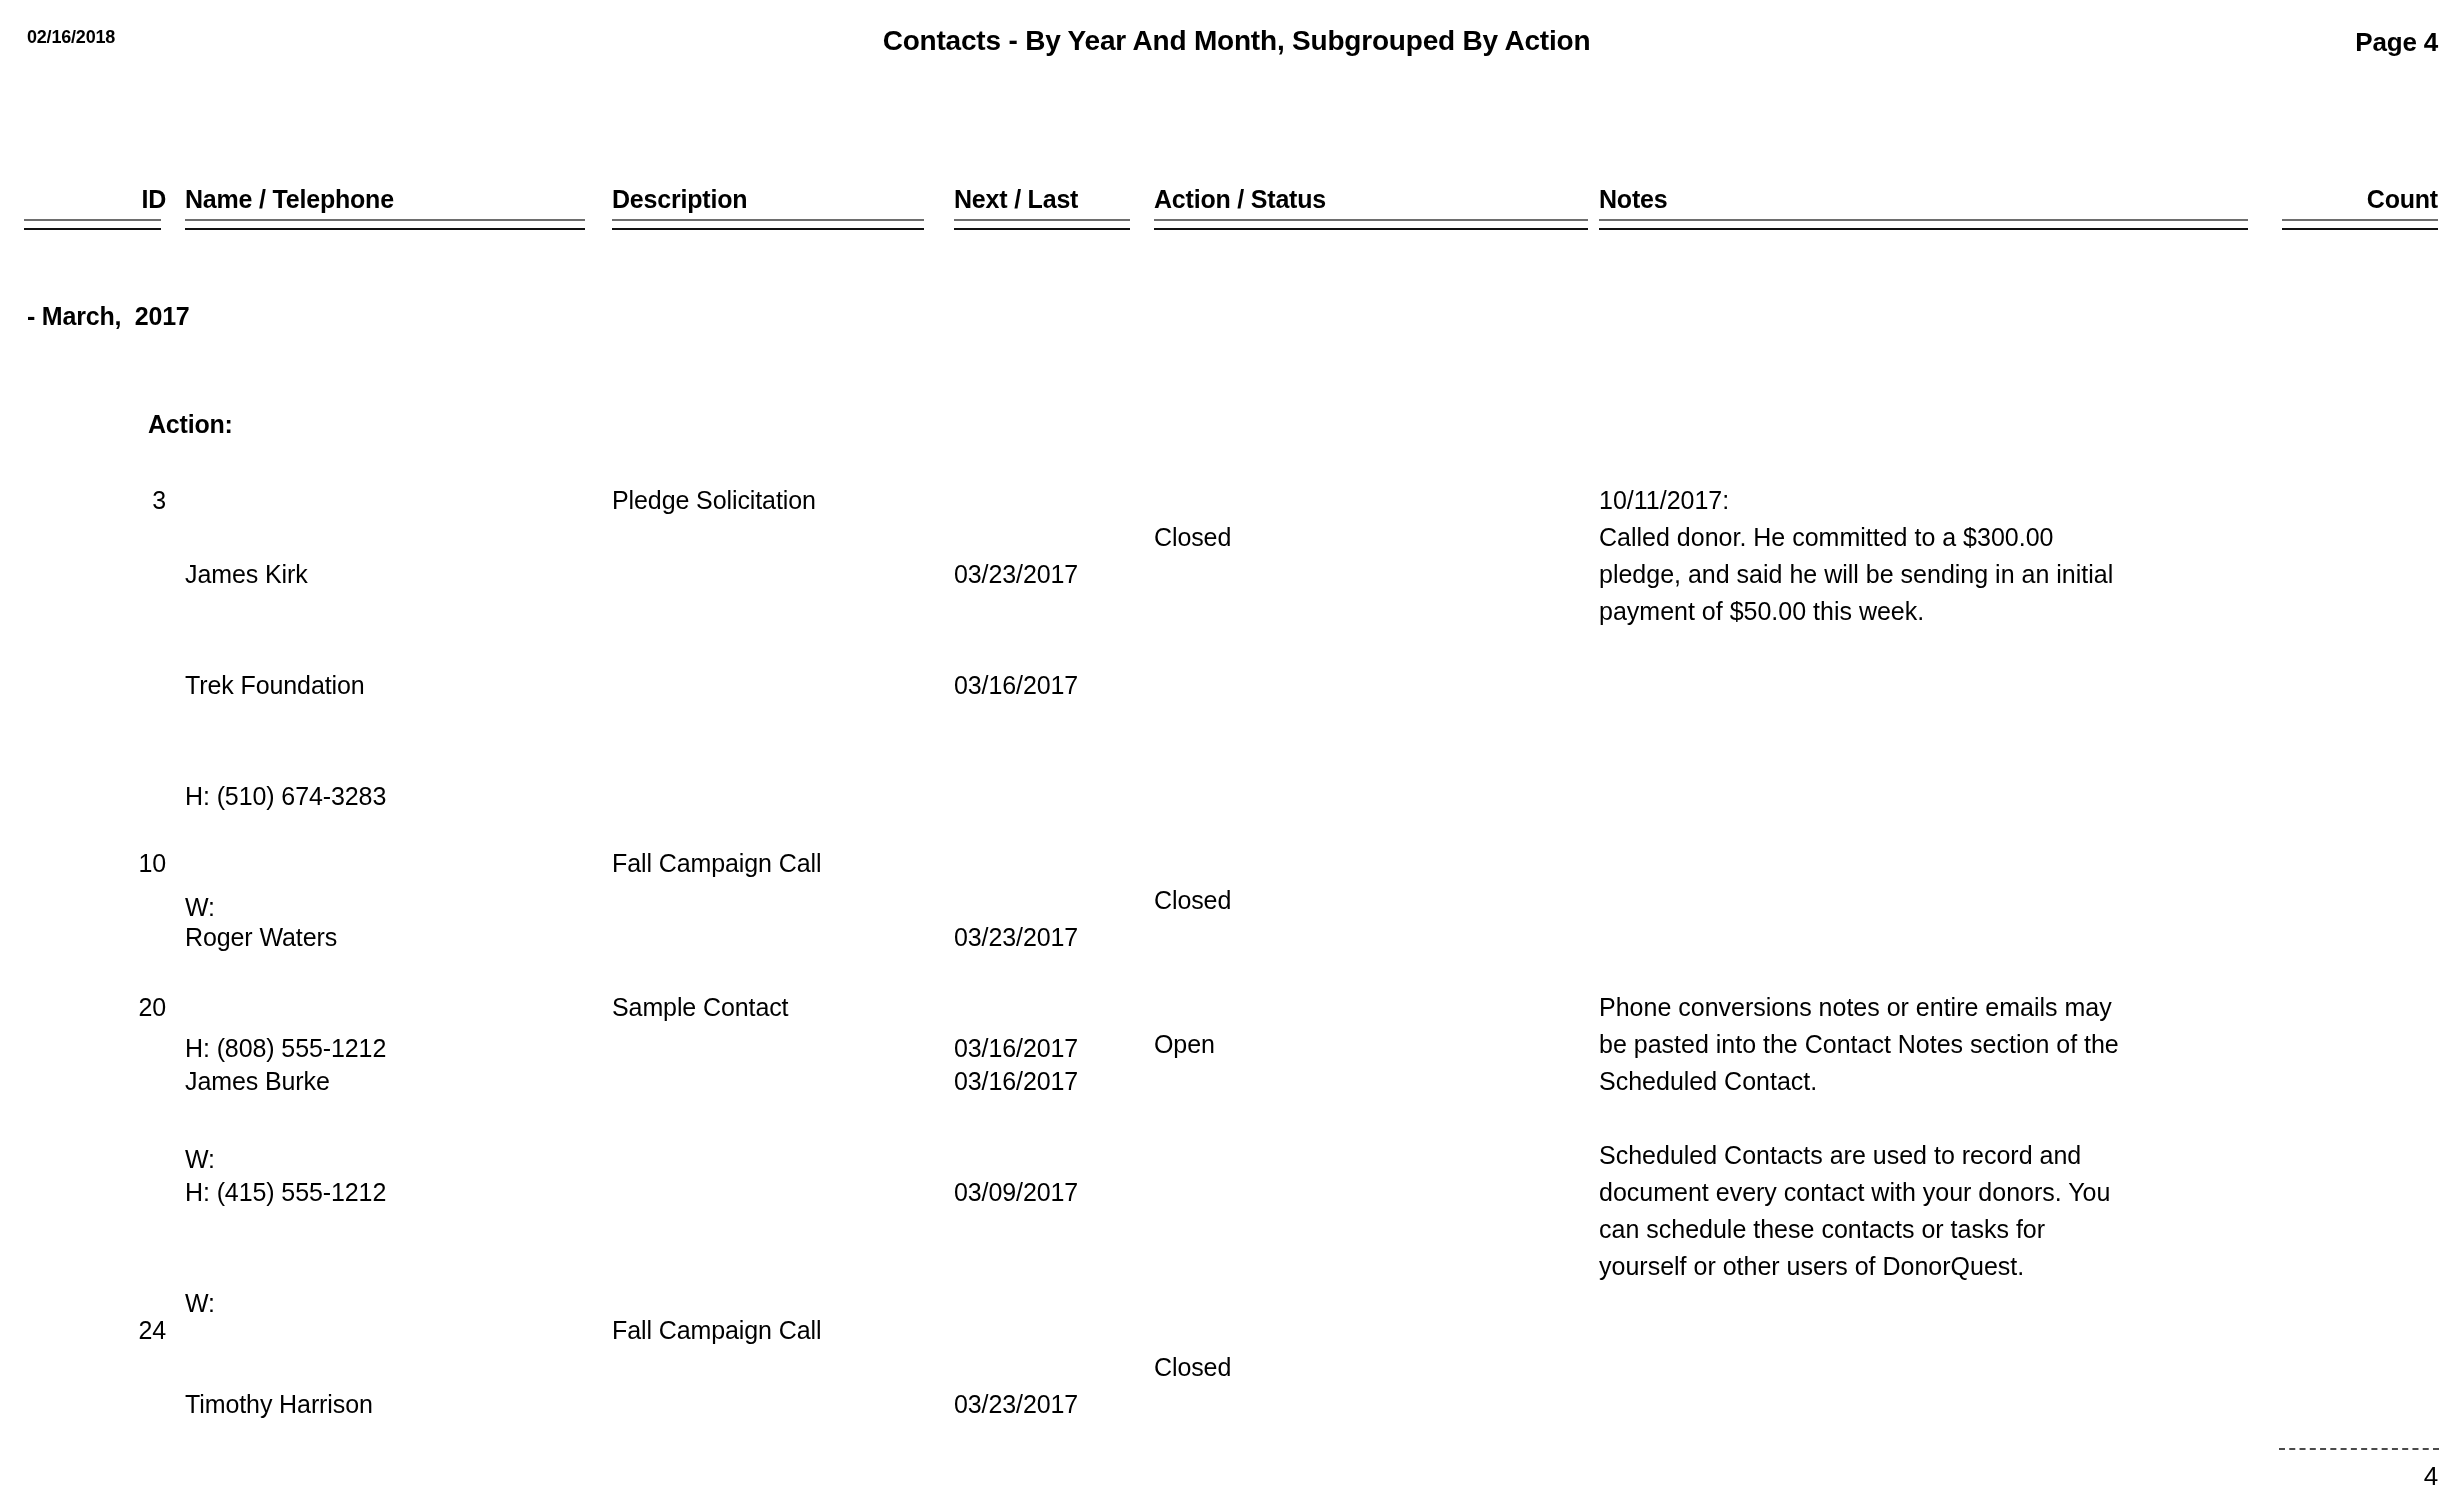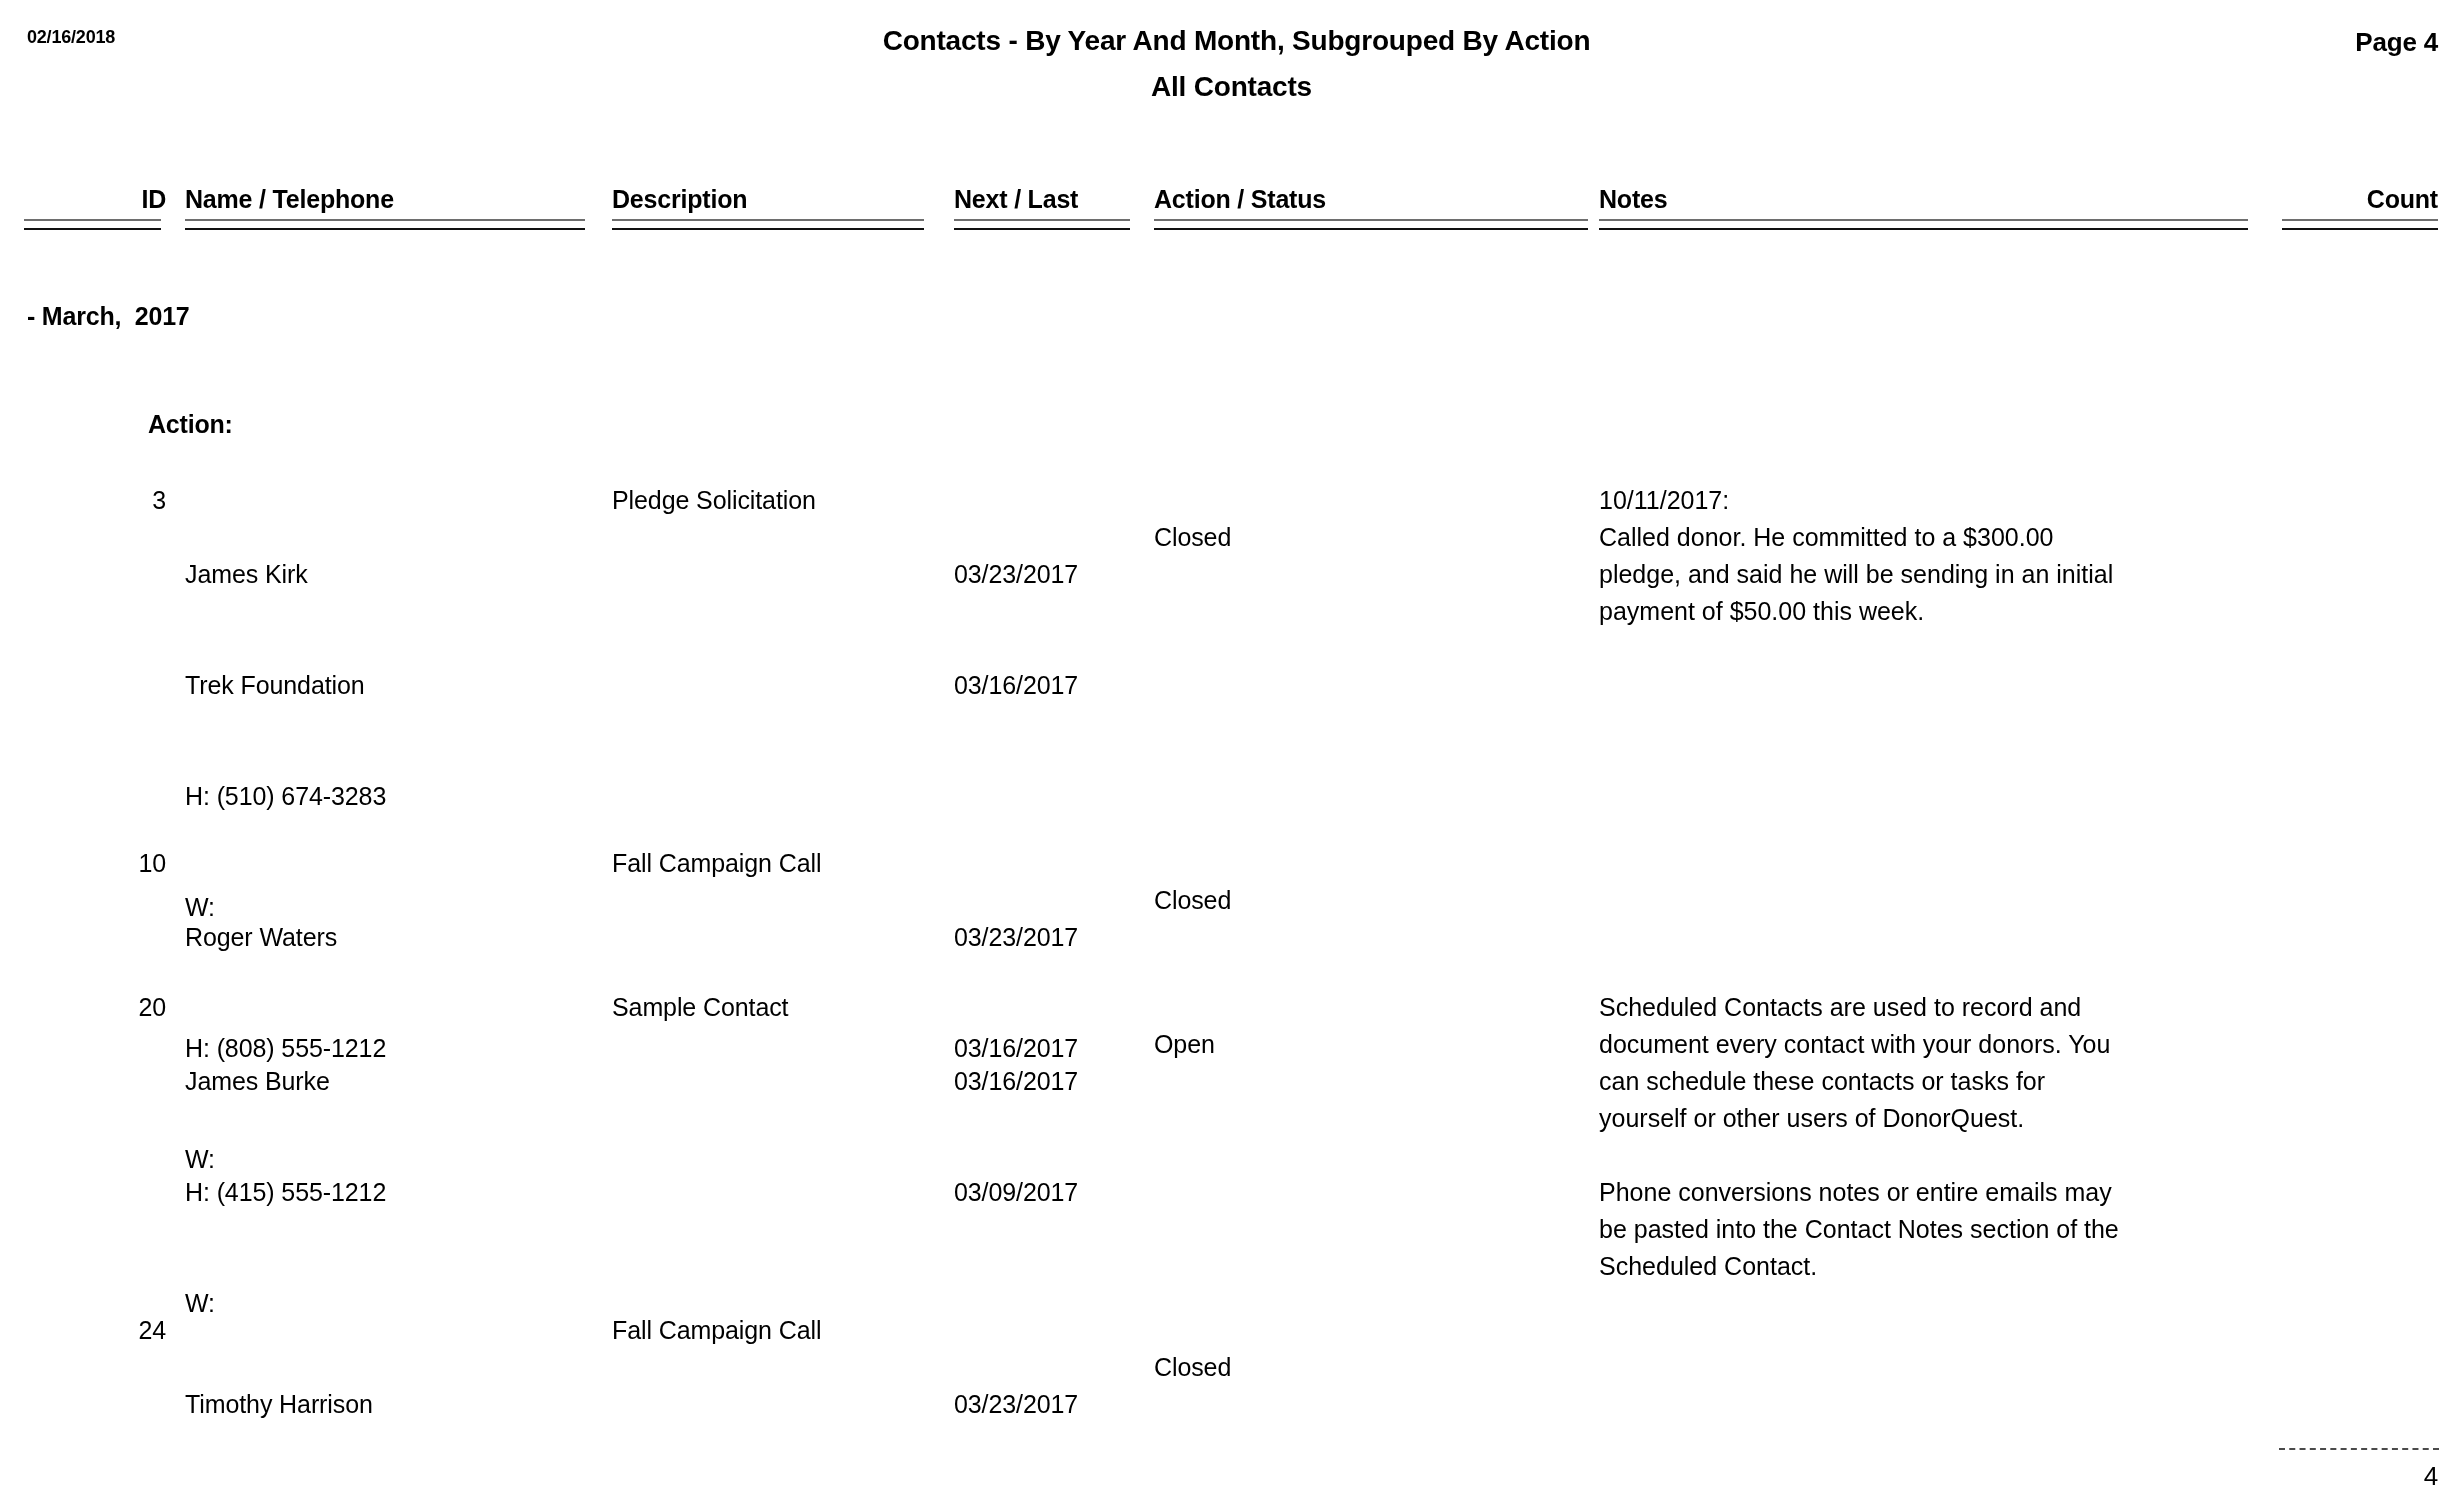--- a/index.html
+++ b/index.html
@@ -158,21 +158,20 @@
 </style>
 </head>
 <body>
 
 <div id="page">
 
   <div class="page-header">
     <div class="hdr-date">02/16/2018</div>
     <div class="hdr-title-block">
       <div class="hdr-title-1">Contacts - By Year And Month, Subgrouped By Action</div>
-      <div class="hdr-title-2">All Contacts</div>
     </div>
     <div class="hdr-page">Page 4</div>
   </div>
 
   <div class="col-headers">
     <div class="col-head" style="left:122px; width:44px; text-align:right;">ID</div>
     <div class="col-rule" style="left:24.4px; width:137px;"></div>
 
     <div class="col-head" style="left:185px;">Name / Telephone</div>
     <div class="col-rule" style="left:185px; width:400px;"></div>
@@ -242,27 +241,27 @@
       <div>H: (415) 555-1212</div>
       <div>W:</div>
     </div>
     <div class="cell" style="left:612px;">Sample Contact</div>
     <div class="cell cell-lines" style="left:954px;">
       <div>03/16/2017</div>
       <div>03/09/2017</div>
     </div>
     <div class="cell" style="left:1154px; top:37px;">Open</div>
     <div class="notes">
+      <p>Phone conversions notes or entire emails may
+be pasted into the Contact Notes section of the
+Scheduled Contact.</p>
       <p>Scheduled Contacts are used to record and
 document every contact with your donors. You
 can schedule these contacts or tasks for
 yourself or other users of DonorQuest.</p>
-      <p>Phone conversions notes or entire emails may
-be pasted into the Contact Notes section of the
-Scheduled Contact.</p>
     </div>
     <div class="cell id" style="left:2272px; width:166px;"></div>
   </div>
 
   <div class="record" style="top:1312px;">
     <div class="cell id" style="left:115px; width:51px;">24</div>
     <div class="cell cell-lines" style="left:185px;">
       <div>Timothy Harrison</div>
       <div>IBM Corporation</div>
       

